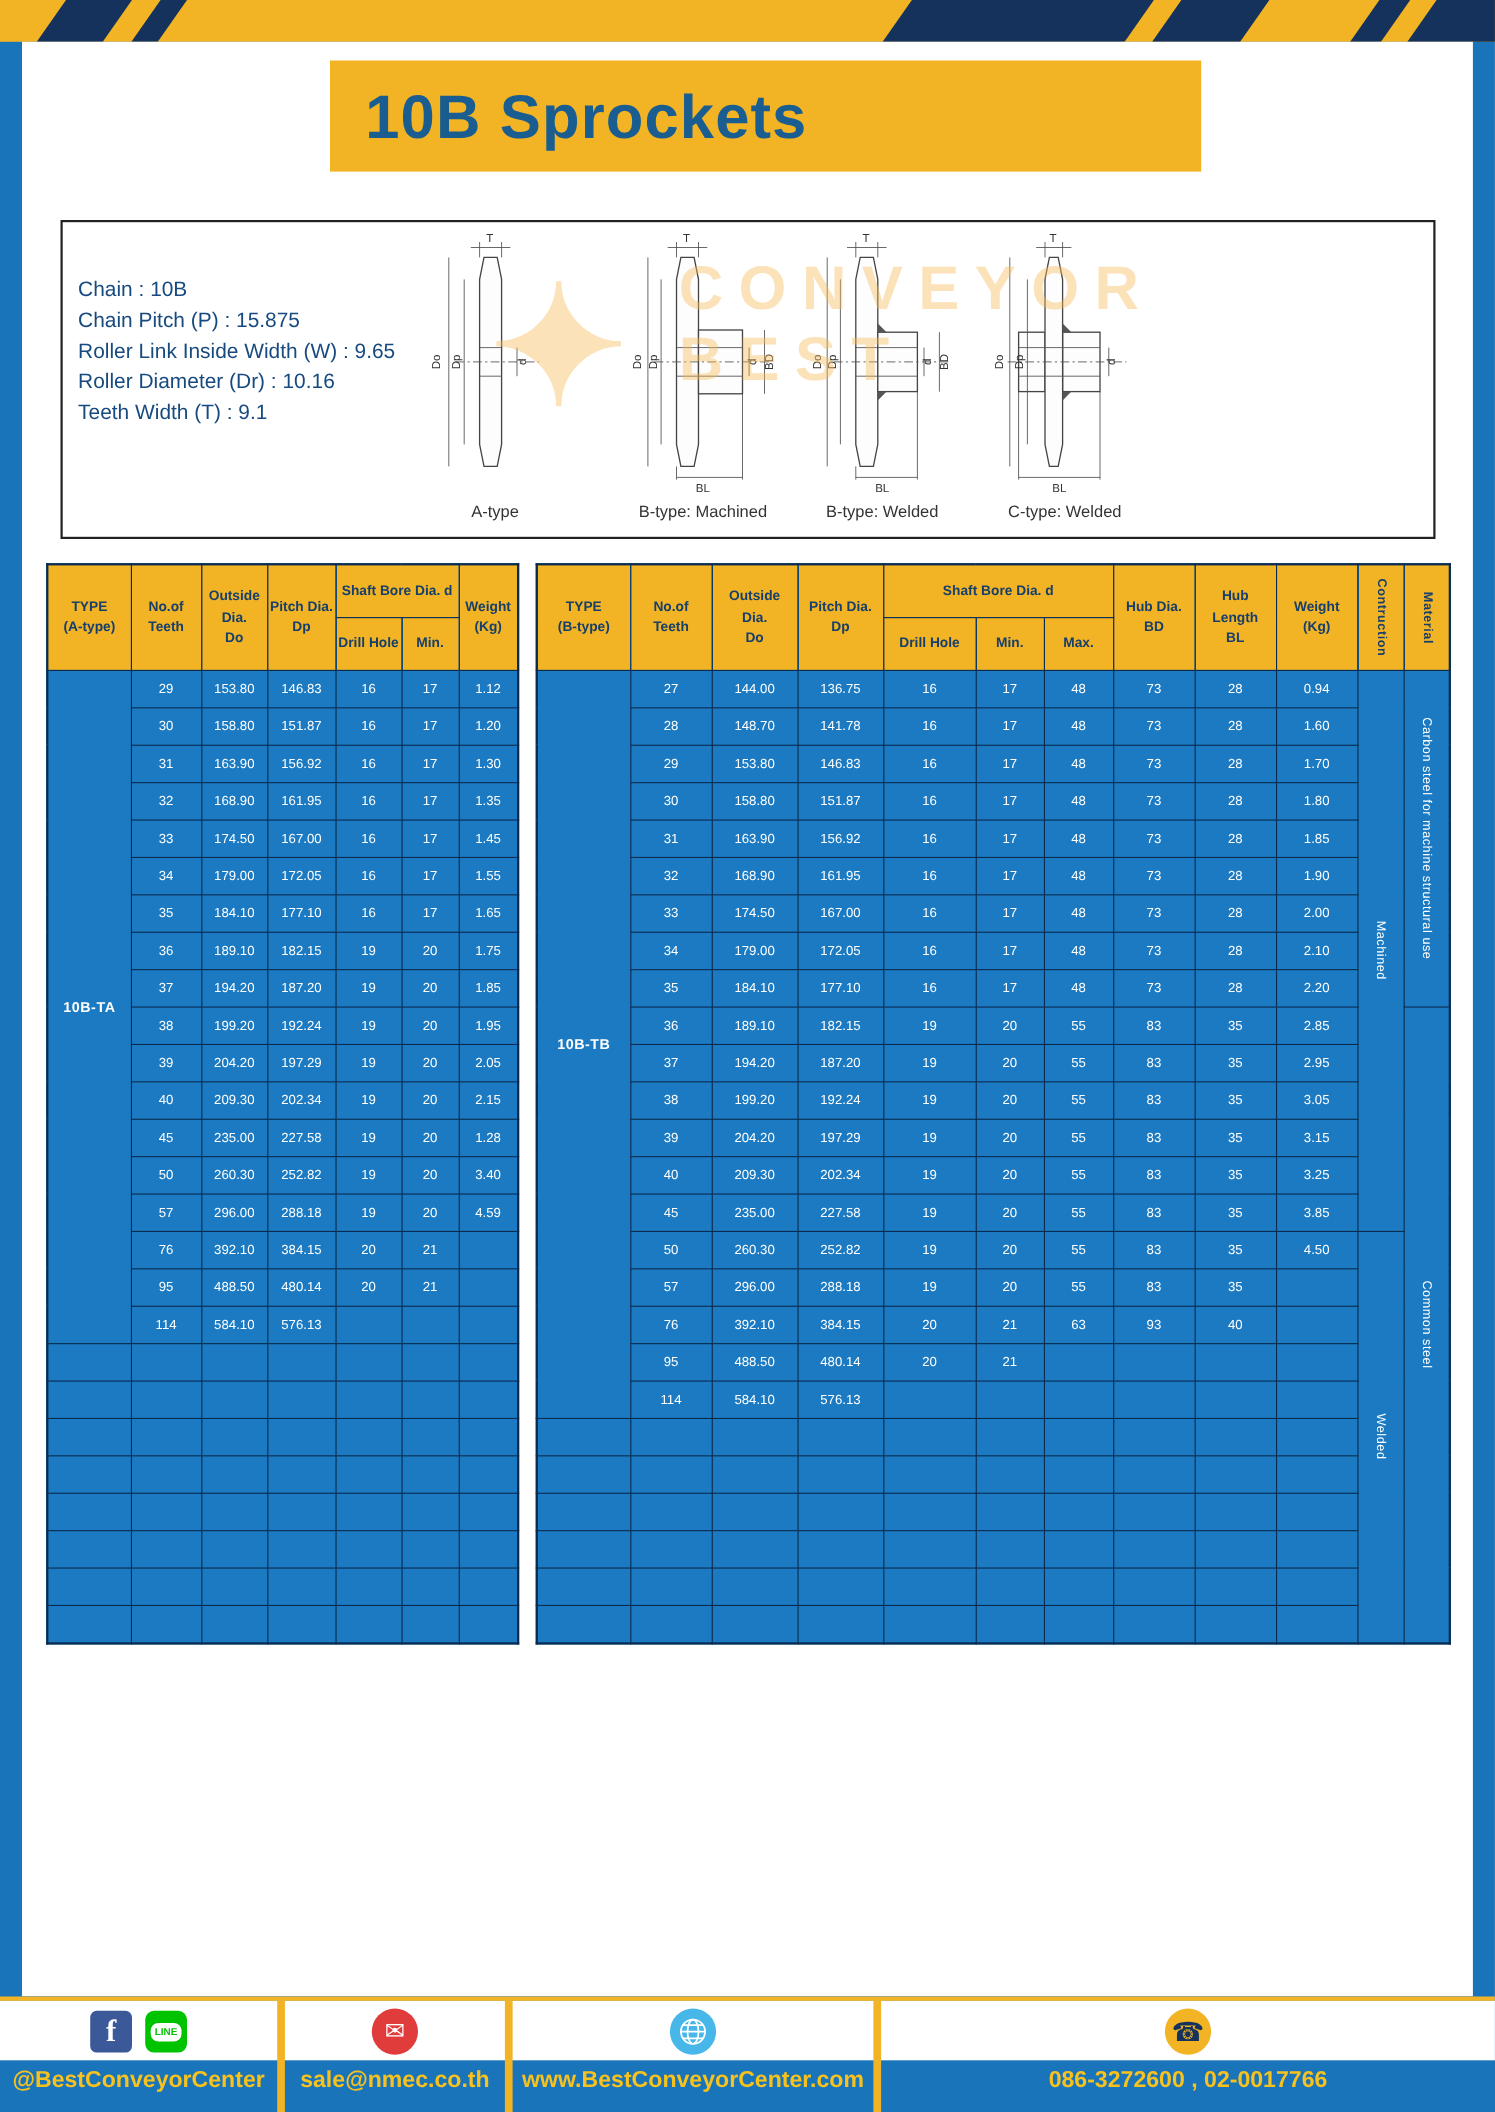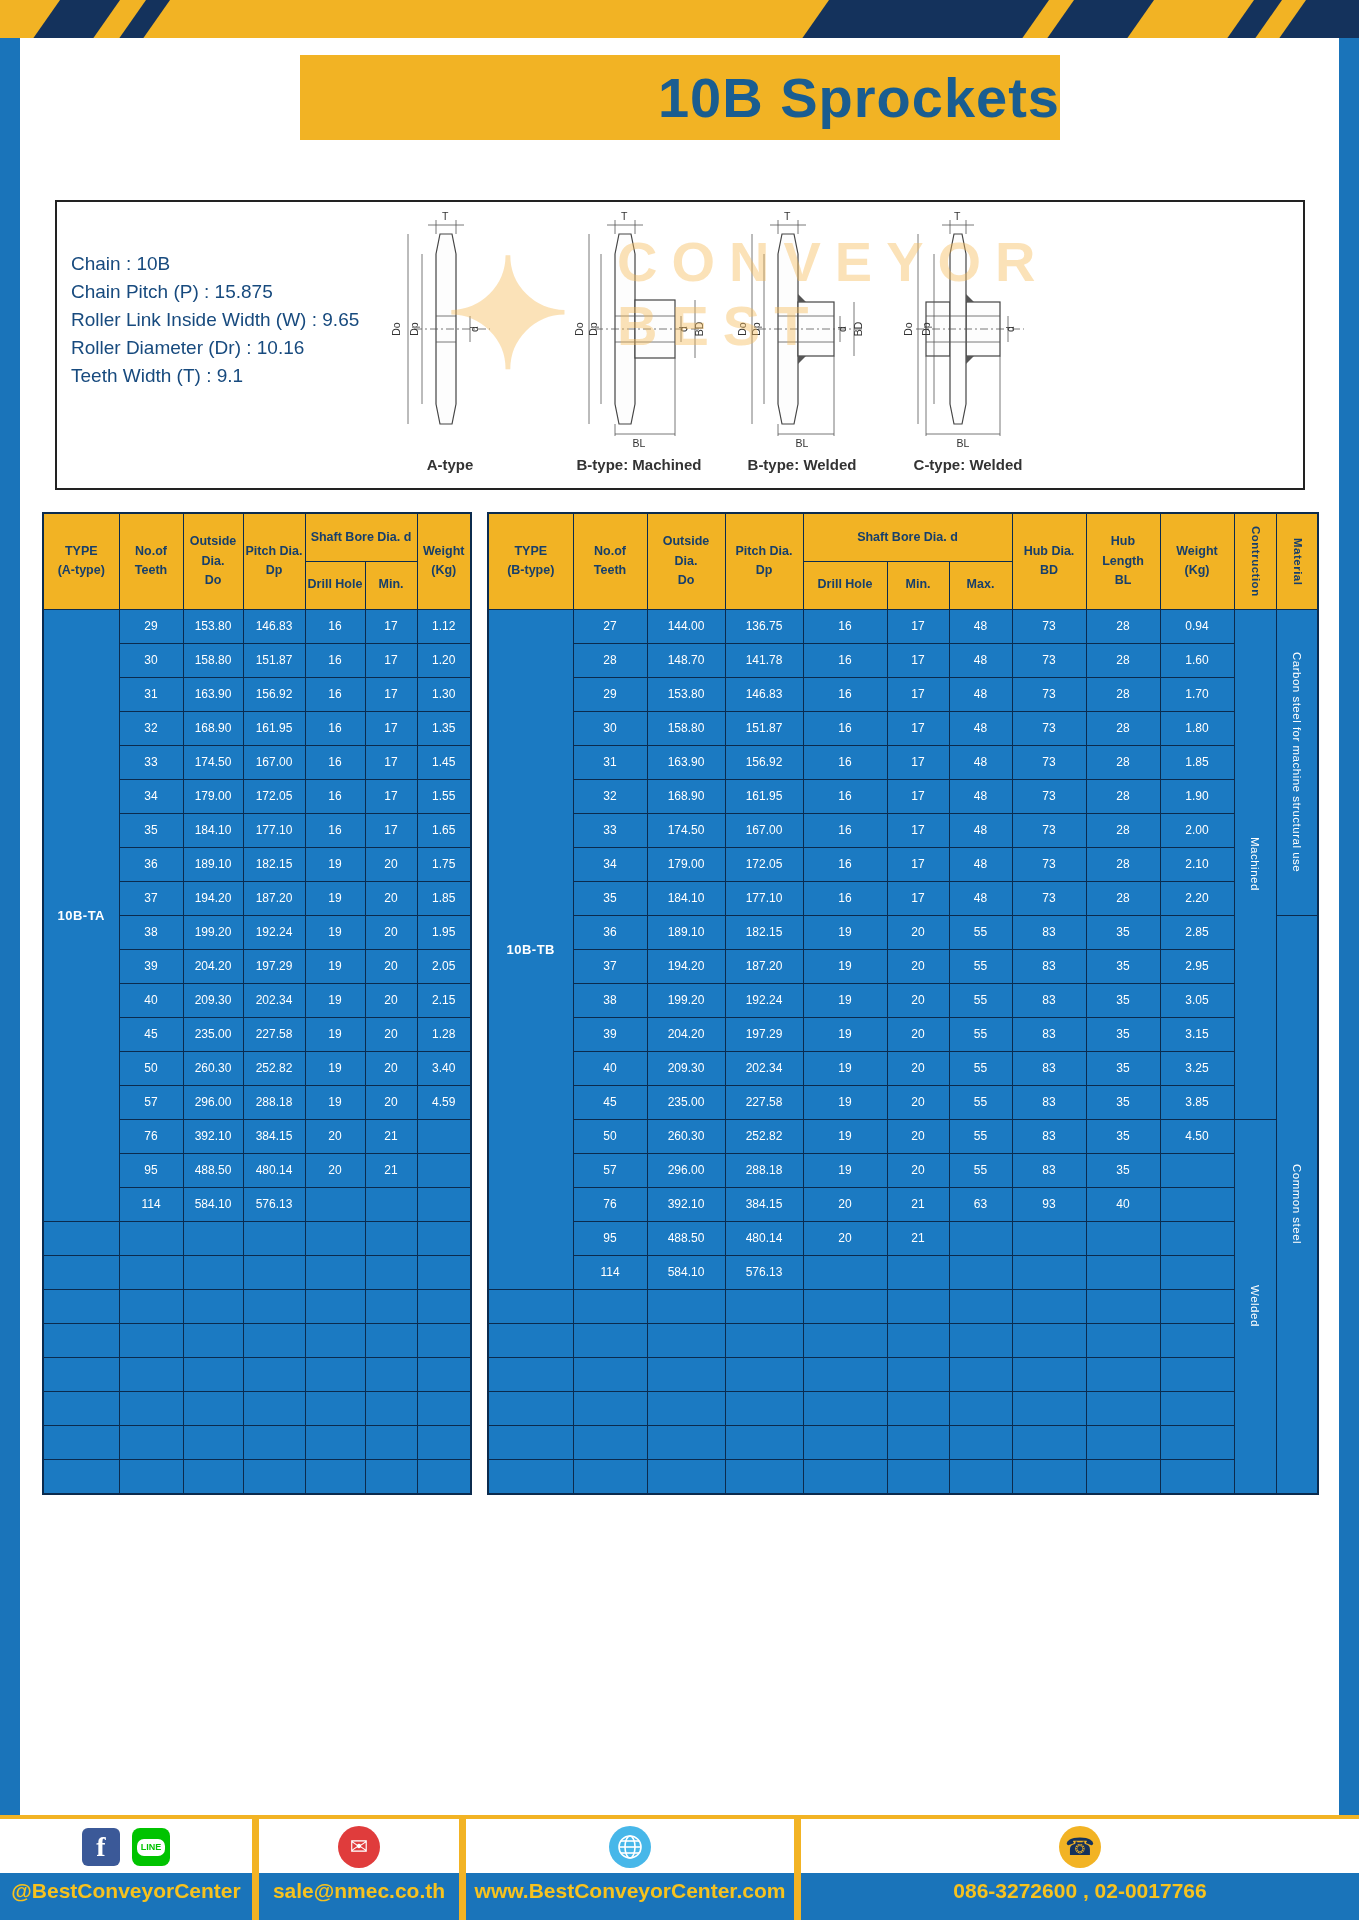--- a/index.html
+++ b/index.html
@@ -7,31 +7,31 @@
     background:#1a74ba;font-family:"Liberation Sans",sans-serif;}
 
   
   .topbar{position:absolute;left:0;top:0;width:1359px;height:38px;background:#f2b324;overflow:hidden;}
   .nb{position:absolute;top:-5px;height:50px;background:#14325c;transform:skewX(-35deg);}
 
   
   .sheet{position:absolute;left:20px;top:38px;width:1319px;height:1777px;background:#ffffff;}
 
   
-  .title-banner{position:absolute;left:280px;top:17px;width:760px;height:85px;
-    background:#f2b324;display:flex;align-items:center;justify-content:flex-end;}
+  .title-banner{position:absolute;left:280px;top:17px;width:760px;height:101px;
+    background:#f2b324;display:flex;align-items:center;justify-content:flex-start;padding-left:32px;}
   .title-banner span{font-size:56px;font-weight:bold;color:#1a5d90;letter-spacing:1px;}
 
   
   .specbox{position:absolute;left:35px;top:162px;width:1250px;height:290px;
     background:#fff;border:2px solid #222;box-sizing:border-box;}
   .speclines{position:absolute;left:14px;top:48px;color:#174a7e;font-weight:normal;
     font-size:19px;line-height:28px;white-space:nowrap;}
   .fig{position:absolute;width:170px;text-align:center;}
-  .figlabel{font-size:15px;color:#333;margin-top:2px;font-weight:bold;}
+  .figlabel{font-size:15px;color:#333;margin-top:2px;}
   .fig svg text{font-size:10.5px;fill:#333;font-family:"Liberation Sans",sans-serif;}
   .wm{position:absolute;z-index:3;pointer-events:none;color:rgba(246,187,85,0.42);font-weight:bold;}
   .wm-star{left:388px;top:38px;font-size:150px;line-height:150px;}
   .wm-text{left:560px;top:28px;font-size:56px;line-height:64px;letter-spacing:14px;}
   .wm-text .wide{letter-spacing:34px;}
 
   
   table{border-collapse:collapse;table-layout:fixed;position:absolute;background:#1b7ac2;
     border:2px solid #0b2b4e;}
   th,td{border:1px solid #0b2b4e;text-align:center;vertical-align:middle;overflow:hidden;}

